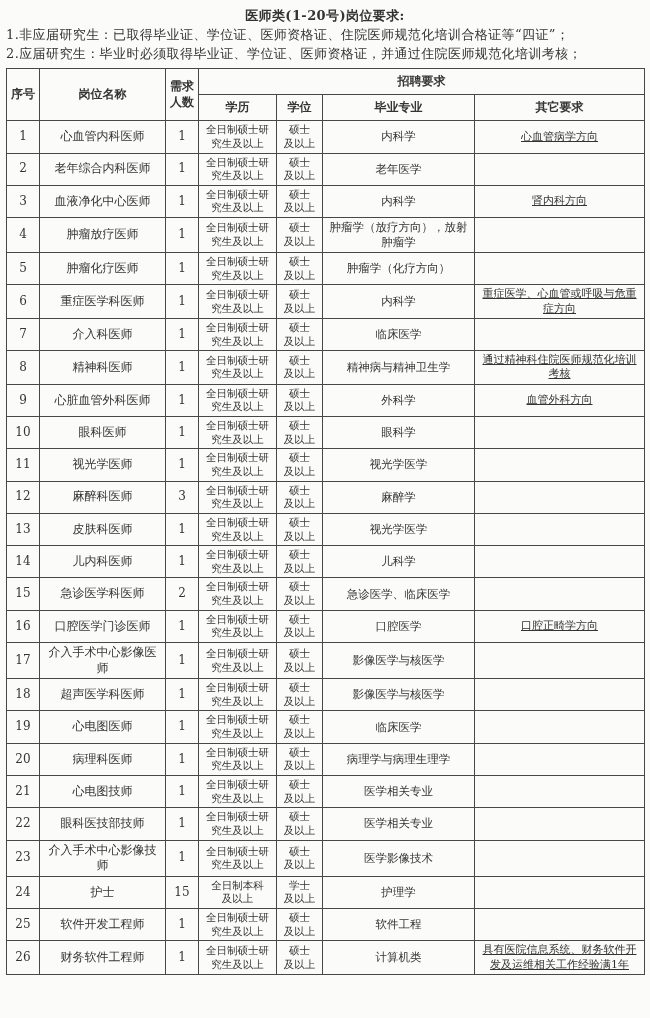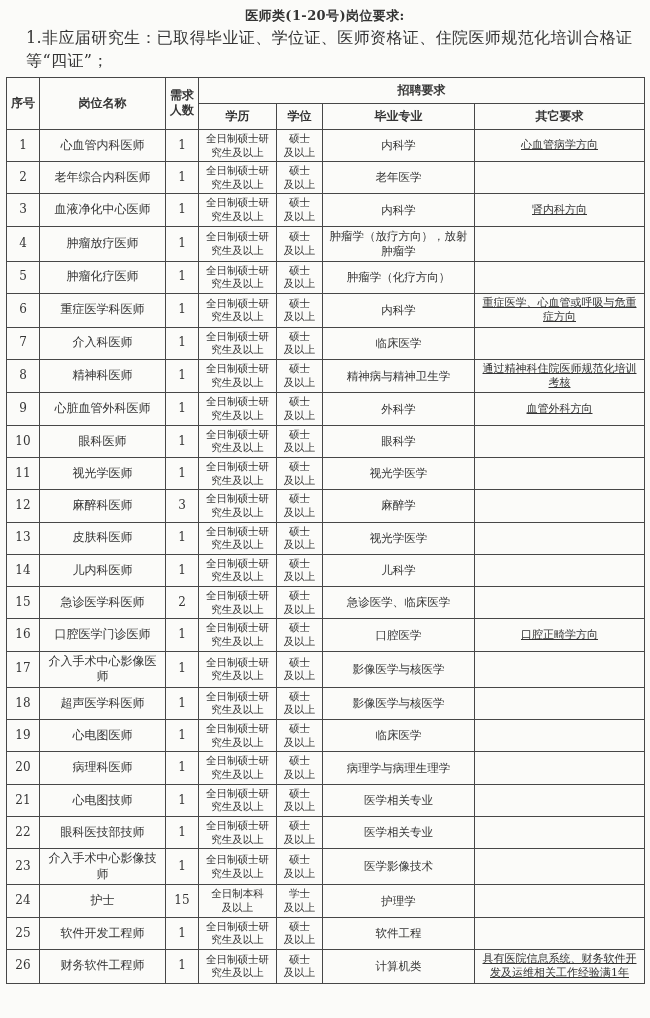--- a/index.html
+++ b/index.html
@@ -11,21 +11,21 @@
     overflow: hidden;
   }
   .page { padding: 7px 6px 4px 6px; }
 
   
   .notes { width: 638px; margin-bottom: 5px; letter-spacing: 0.4px; }
   .notes-title {
     font-size: 13px; font-weight: bold; line-height: 1.45; text-align: center;
   }
   .note-line {
-    font-size: 16px; line-height: 1.44; font-weight: 500; margin-left: 20px;
+    font-size: 13px; line-height: 1.44; font-weight: 500;
   }
 
   
   table {
     width: 638px; border-collapse: collapse; table-layout: fixed;
   }
   th, td {
     border: 1px solid #474747;
     text-align: center; vertical-align: middle;
     padding: 2px 3px;
@@ -46,20 +46,21 @@
   col.c-other { width: 170px; }
 </style>
 </head>
 <body>
 
 <div class="page">
 
   <div class="notes">
     <div class="notes-title">医师类(1-20号)岗位要求:</div>
     <div class="note-line">1.非应届研究生：已取得毕业证、学位证、医师资格证、住院医师规范化培训合格证等“四证”；</div>
+    <div class="note-line">2.应届研究生：毕业时必须取得毕业证、学位证、医师资格证，并通过住院医师规范化培训考核；</div>
   </div>
 
   <table>
     <colgroup>
       <col class="c-seq">
         <col class="c-post">
         <col class="c-count">
       <col class="c-edu">
         <col class="c-deg">
         <col class="c-major">

